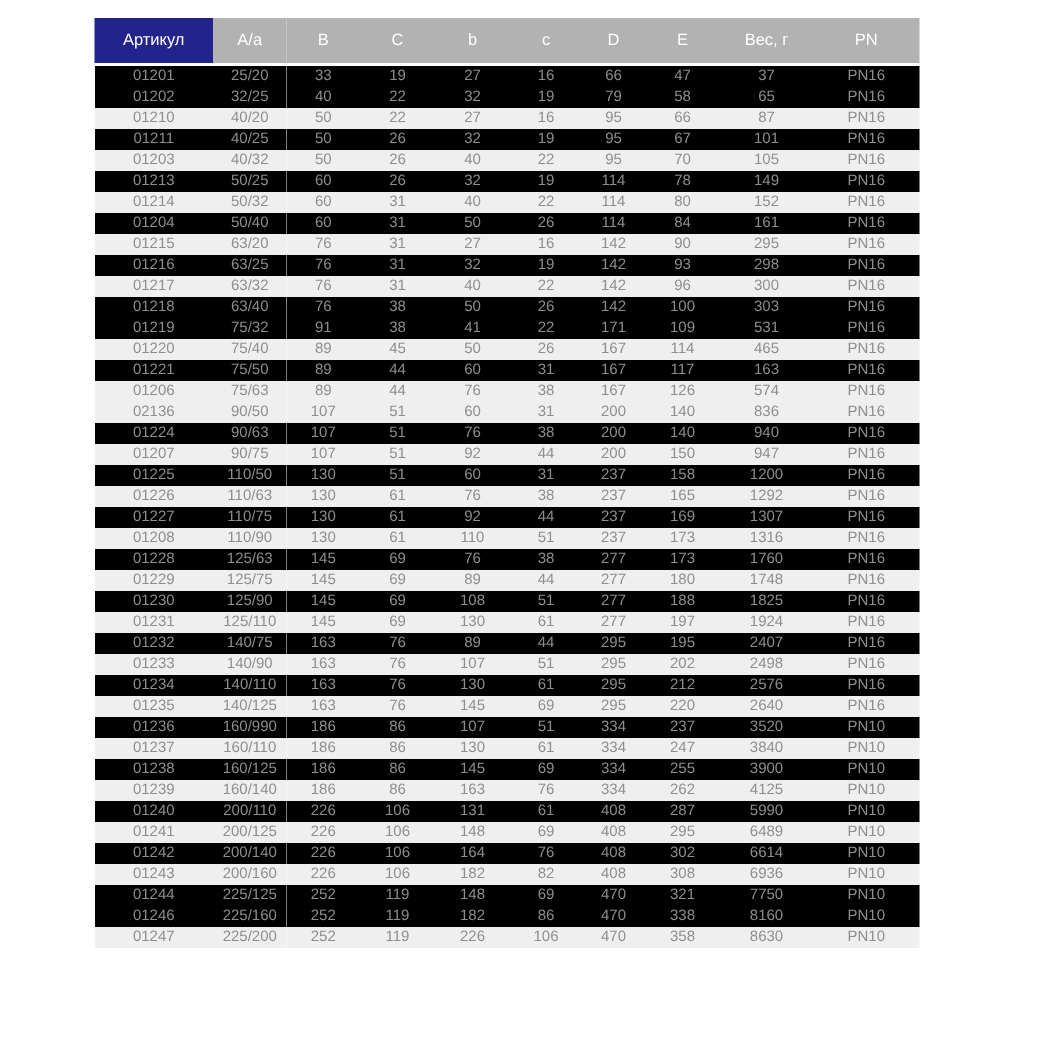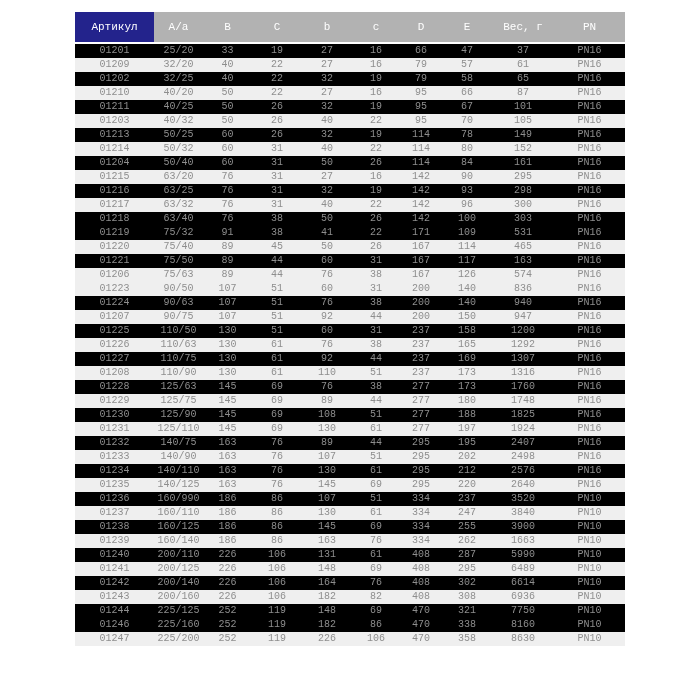--- a/index.html
+++ b/index.html
@@ -5,24 +5,23 @@
   html, body {
     margin: 0;
     padding: 0;
     background: #ffffff;
     width: 700px;
     height: 700px;
     font-family: "Liberation Sans", sans-serif;
   }
   .table-wrap {
     position: absolute;
-    left: 75px;
+    left: 63px;
     top: 12px;
     width: 550px;
-    font-family: Liberation Mono, monospace;
   }
   table.spec {
     border-collapse: collapse;
     table-layout: fixed;
     width: 550px;
   }
   table.spec th {
     height: 30px;
     background: #b2b2b2;
     color: #ffffff;
@@ -87,32 +86,20 @@
           <td>25/20</td>
           <td>33</td>
           <td>19</td>
           <td>27</td>
           <td>16</td>
           <td>66</td>
           <td>47</td>
           <td>37</td>
           <td>PN16</td>
         </tr>
-        <tr class="odd">
-          <td>01209</td>
-          <td>32/20</td>
-          <td>40</td>
-          <td>22</td>
-          <td>27</td>
-          <td>16</td>
-          <td>79</td>
-          <td>57</td>
-          <td>61</td>
-          <td>PN16</td>
-        </tr>
         <tr class="even">
           <td>01202</td>
           <td>32/25</td>
           <td>40</td>
           <td>22</td>
           <td>32</td>
           <td>19</td>
           <td>79</td>
           <td>58</td>
           <td>65</td>
@@ -280,21 +267,21 @@
           <td>89</td>
           <td>44</td>
           <td>76</td>
           <td>38</td>
           <td>167</td>
           <td>126</td>
           <td>574</td>
           <td>PN16</td>
         </tr>
         <tr class="odd">
-          <td>01223</td>
+          <td>02136</td>
           <td>90/50</td>
           <td>107</td>
           <td>51</td>
           <td>60</td>
           <td>31</td>
           <td>200</td>
           <td>140</td>
           <td>836</td>
           <td>PN16</td>
         </tr>
@@ -504,21 +491,21 @@
         </tr>
         <tr class="odd">
           <td>01239</td>
           <td>160/140</td>
           <td>186</td>
           <td>86</td>
           <td>163</td>
           <td>76</td>
           <td>334</td>
           <td>262</td>
-          <td>1663</td>
+          <td>4125</td>
           <td>PN10</td>
         </tr>
         <tr class="even">
           <td>01240</td>
           <td>200/110</td>
           <td>226</td>
           <td>106</td>
           <td>131</td>
           <td>61</td>
           <td>408</td>

